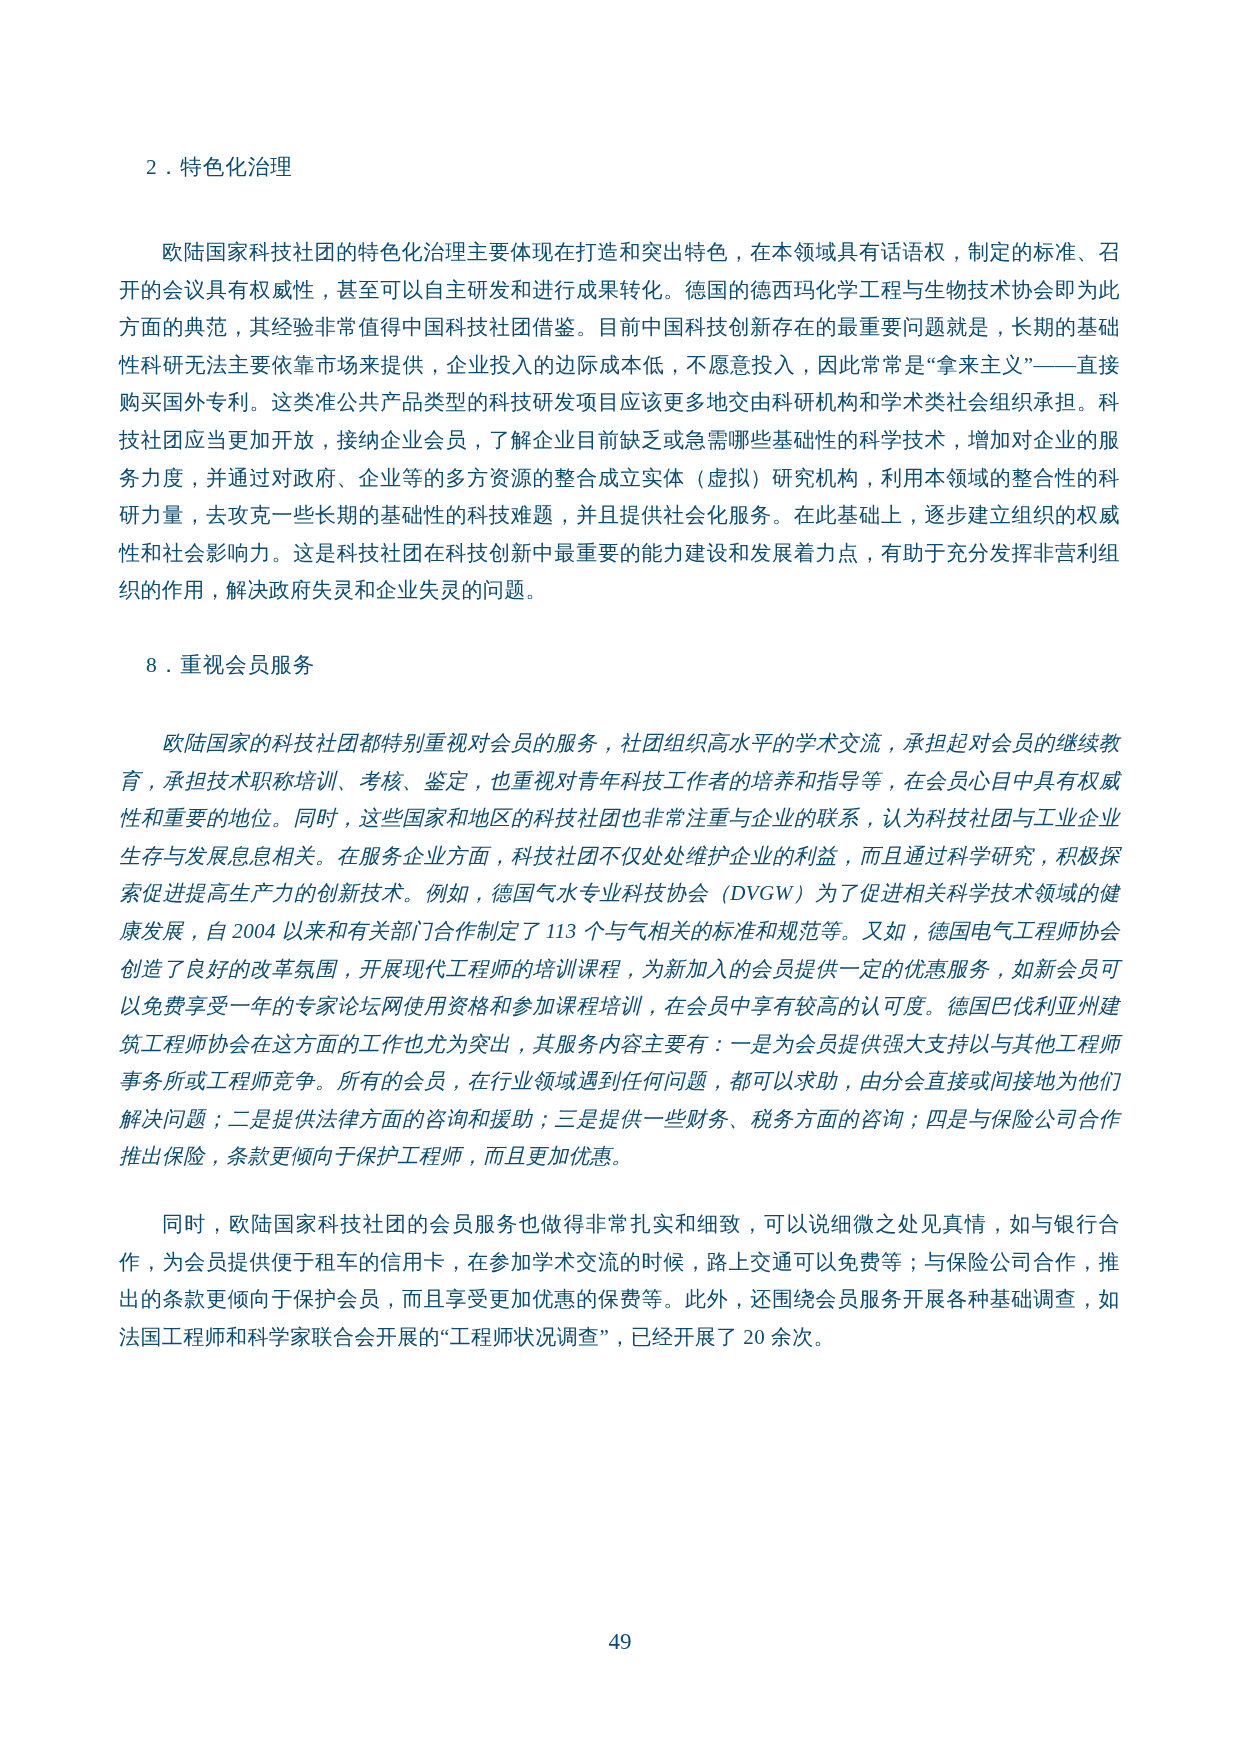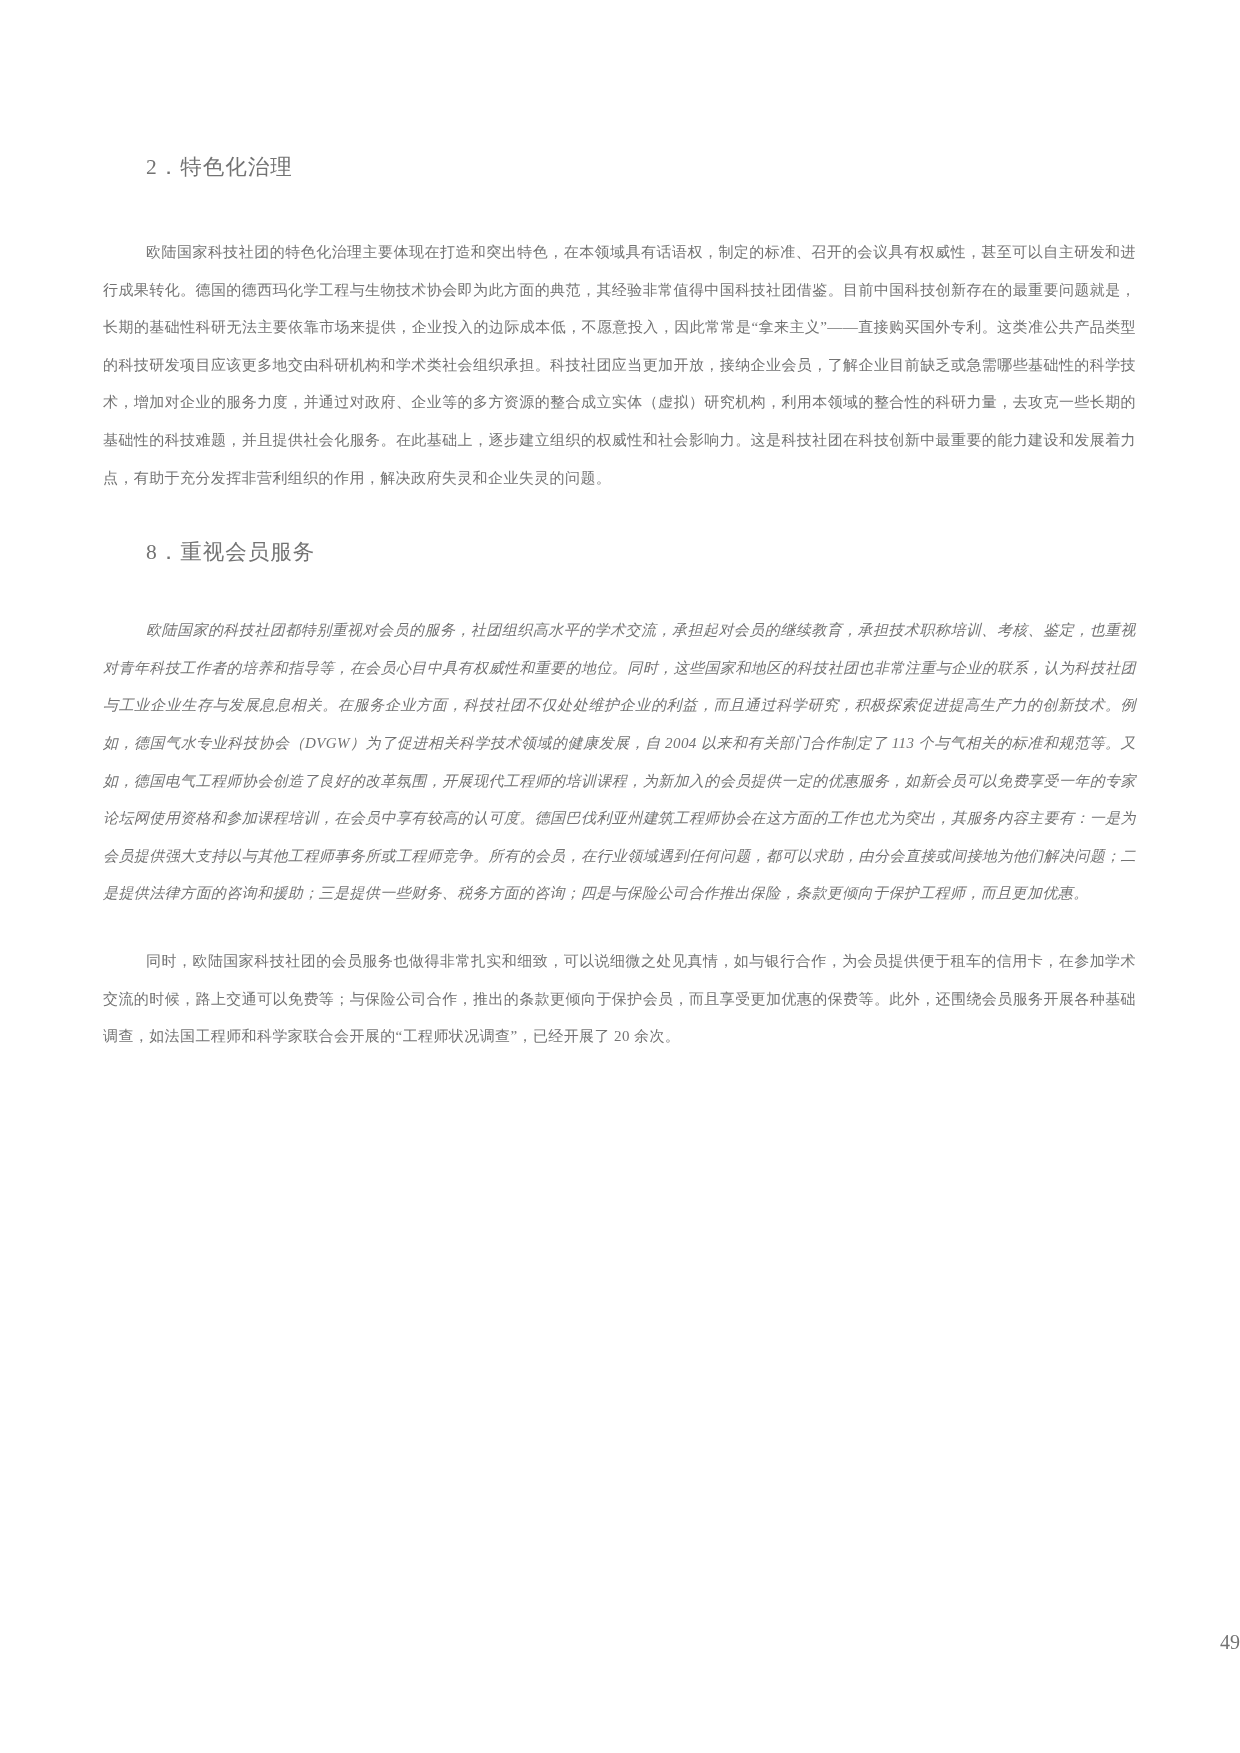--- a/index.html
+++ b/index.html
@@ -5,21 +5,21 @@
   html, body {
     margin: 0;
     padding: 0;
     background: #ffffff;
   }
   .page {
     position: relative;
     width: 1240px;
     height: 1753px;
     background: #ffffff;
-    color: #737373;
+    color: #0c4a6e;
     font-family: "Liberation Serif", "DejaVu Serif", serif;
     overflow: hidden;
   }
   .content {
     padding: 152px 104px 0 103px;
   }
   .section-heading {
     font-size: 21.5px;
     line-height: 30px;
     font-weight: 400;
@@ -28,41 +28,41 @@
     letter-spacing: 1px;
   }
   .heading-first {
     margin-bottom: 52px;
   }
   .heading-next {
     margin-top: 40px;
     margin-bottom: 45px;
   }
   .para {
-    margin: 0;
-    font-size: 15px;
+    margin: 16px;
+    font-size: 21px;
     line-height: 37.6px;
     text-align: justify;
     text-indent: 43px;
     letter-spacing: 0.4px;
   }
   .para-tight {
     margin-top: 7px;
     font-style: italic;
   }
   .para-gap {
     margin-top: 30px;
   }
   .page-number {
     position: absolute;
     top: 1630px;
     left: 0;
     width: 100%;
-    text-align: right;
-    font-size: 20px;
+    text-align: center;
+    font-size: 23px;
     line-height: 24px;
   }
 </style>
 </head>
 <body>
 
 <div class="page">
   <div class="content">
 
     <h2 class="section-heading heading-first">2．特色化治理</h2>

